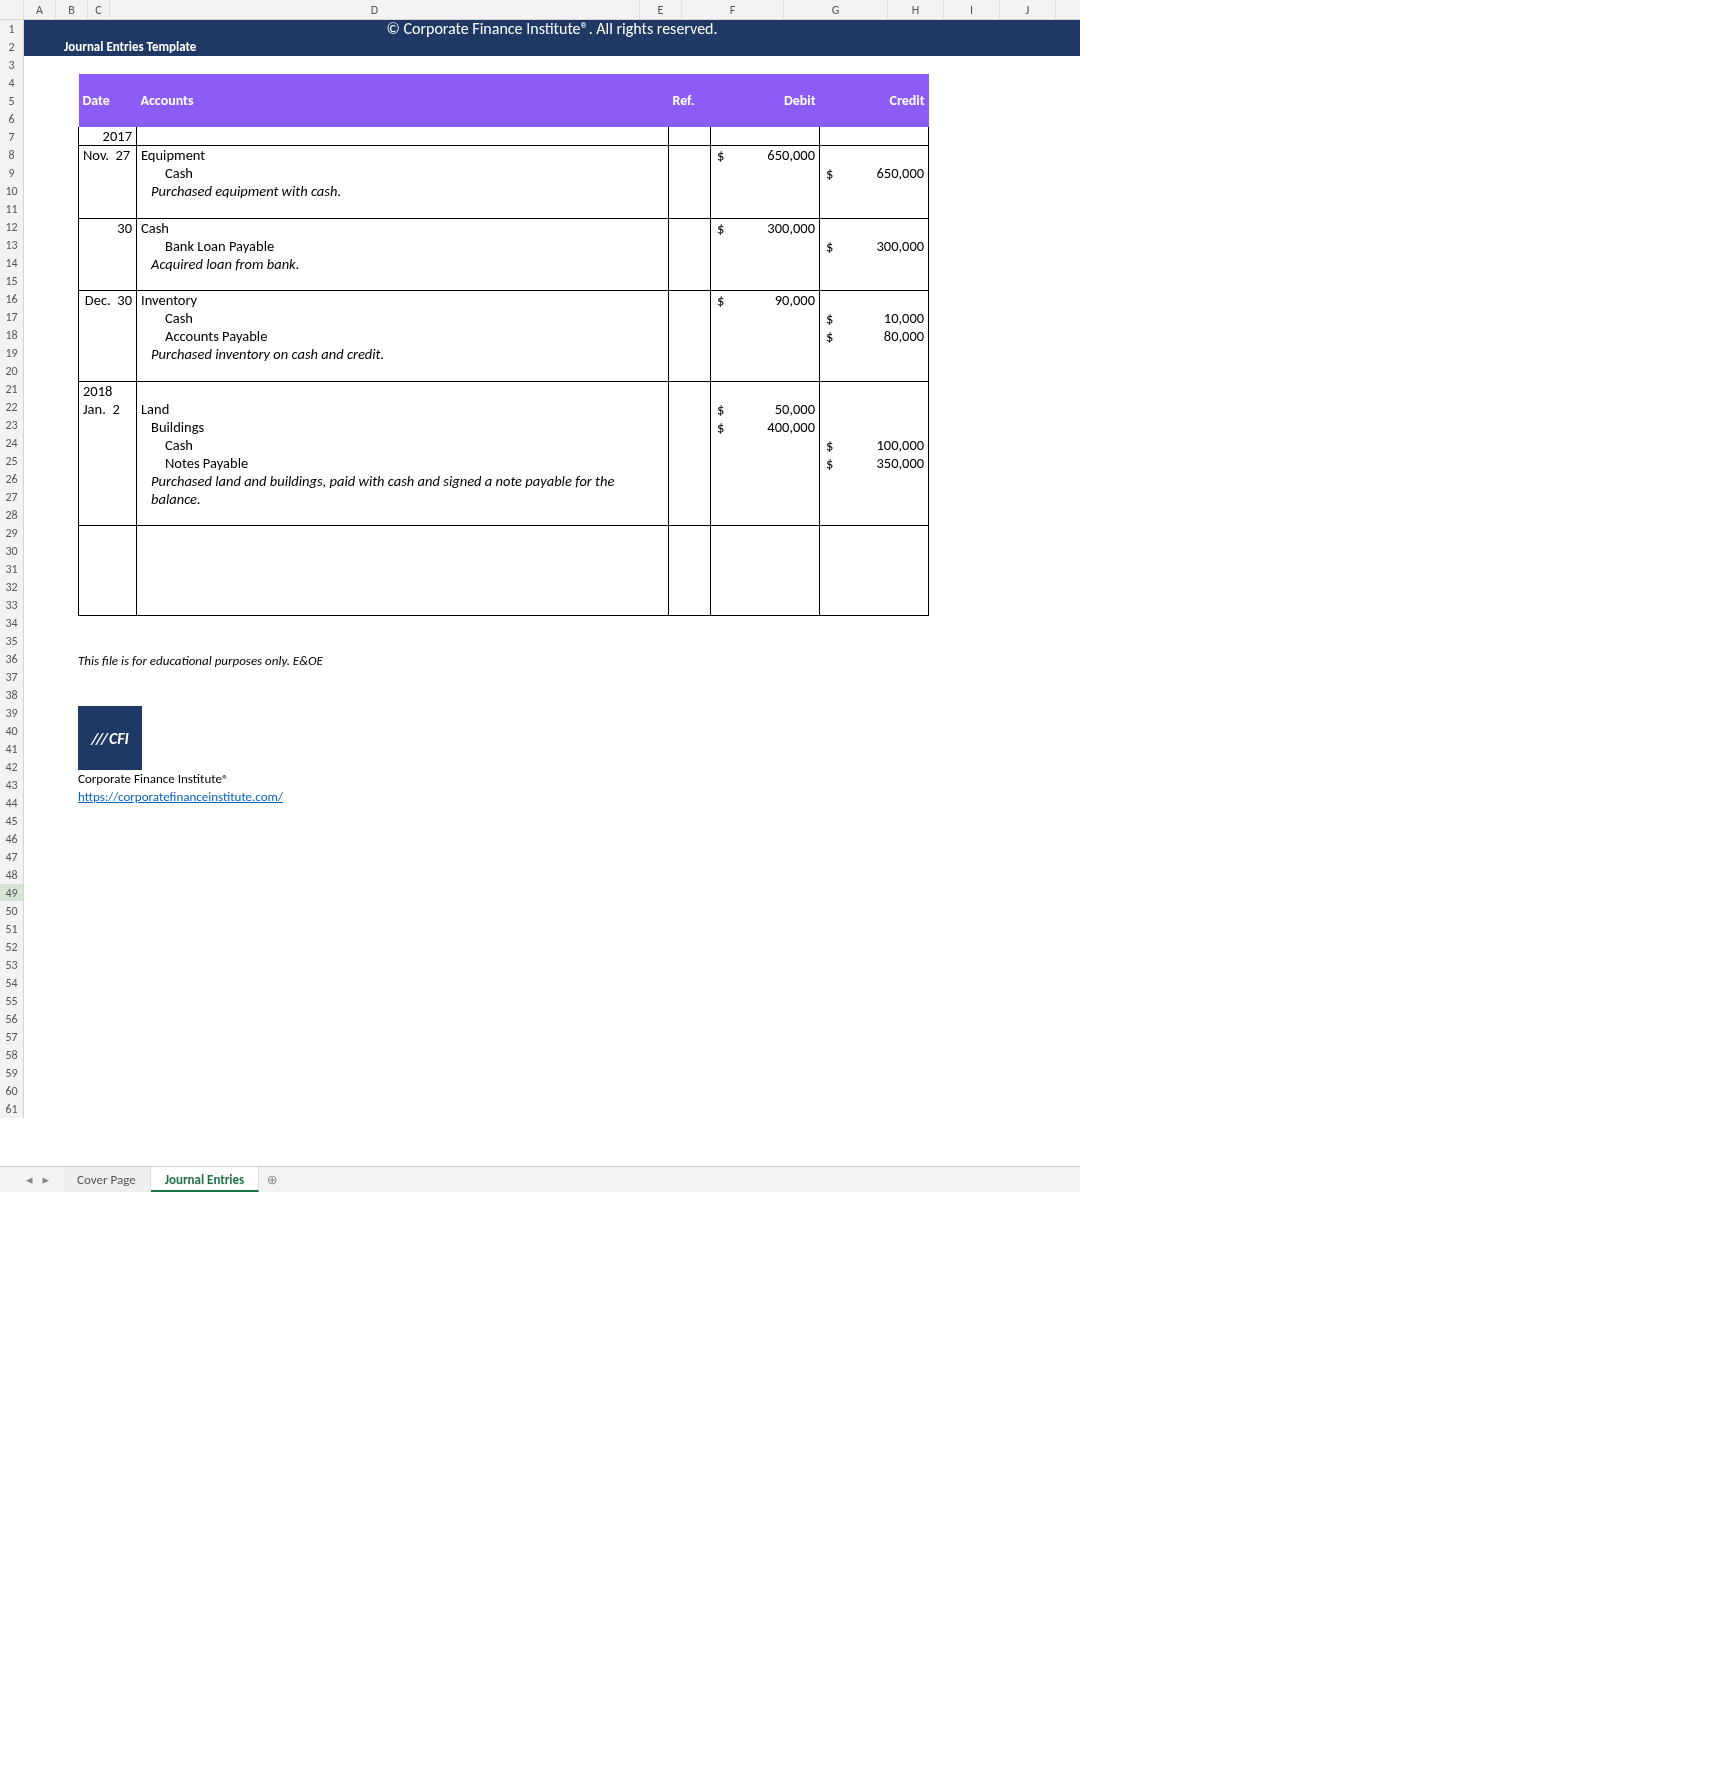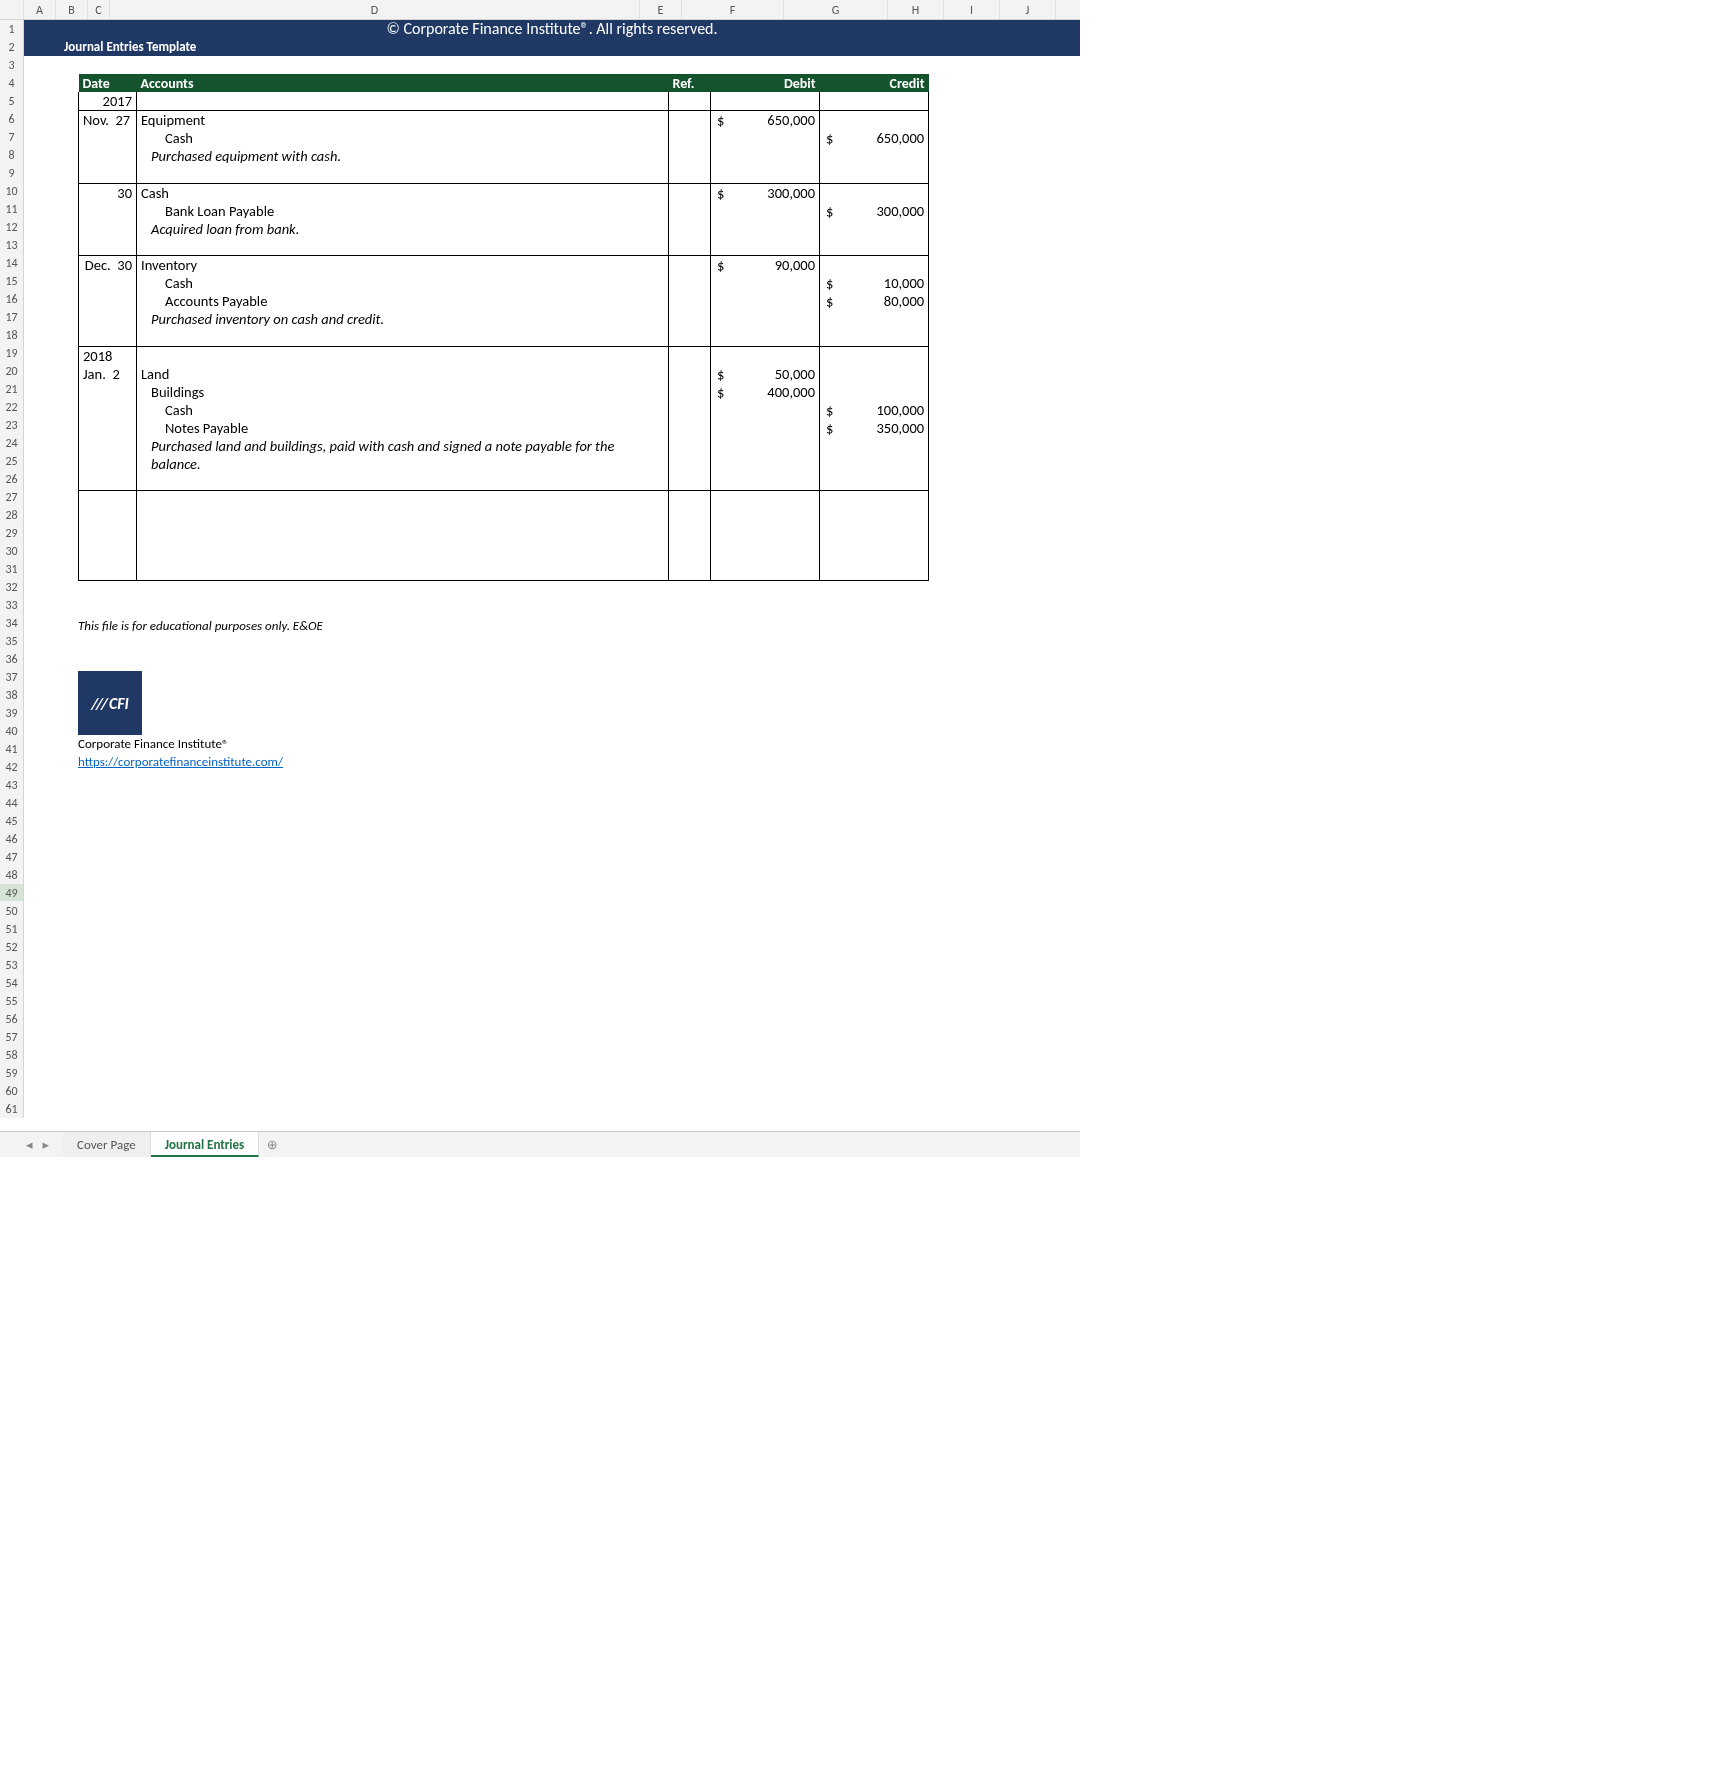--- a/index.html
+++ b/index.html
@@ -70,26 +70,26 @@
     font-size: 13px;
     padding-left: 40px;
     line-height: 18px;
   }
   table.journal {
     border-collapse: collapse;
     margin-left: 54px;
     table-layout: fixed;
   }
   table.journal th {
-    background: #14532d;
+    background: #8b5cf6;
     color: #fff;
     font-weight: bold;
     font-size: 14px;
     height: 18px;
-    padding: 0 4px;
+    padding: 18px 4px;
   }
   table.journal td {
     height: 18px;
     padding: 0 4px;
     vertical-align: middle;
   }
   .c-date   { width: 58px; text-align: right; }
   .c-acct   { width: 532px; text-align: left; }
   .c-ref    { width: 42px; text-align: center; }
   .c-deb    { width: 102px; text-align: right; }

